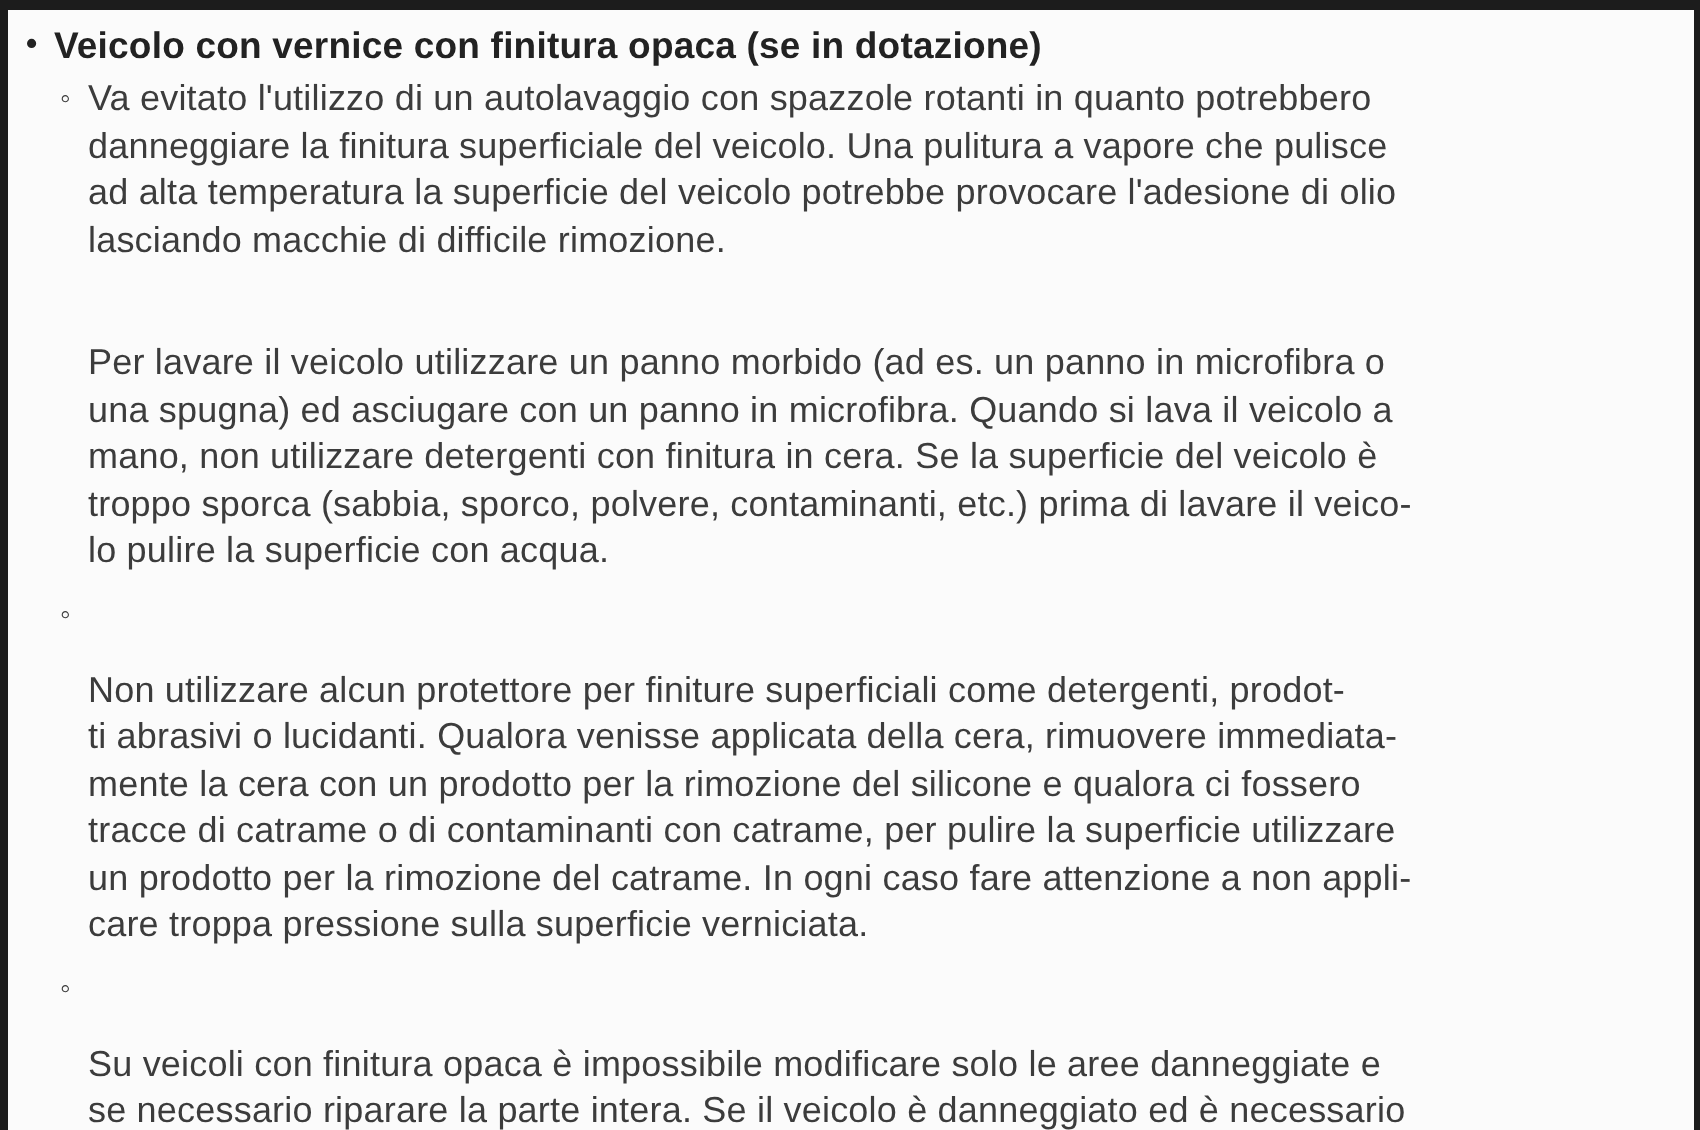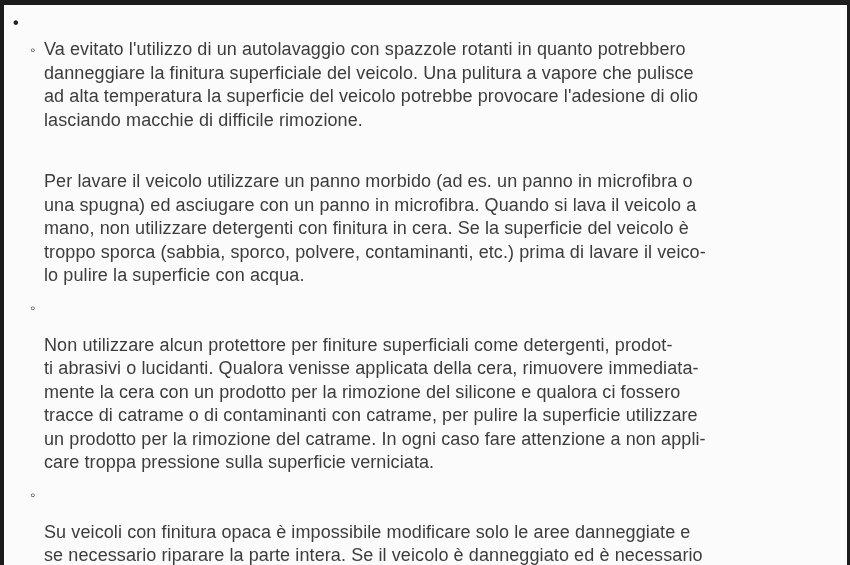--- a/index.html
+++ b/index.html
@@ -68,20 +68,21 @@
     border-radius: 1px;
   }
 </style>
 </head>
 <body>
 
 <div class="page">
 
   <div class="title-row">
     <span class="bullet">•</span>
+    <span>Veicolo con vernice con finitura opaca (se in dotazione)</span>
   </div>
 
   <div class="item">
     <span class="sub-bullet">◦</span>
     <div class="paras">
       <p>Va evitato l'utilizzo di un autolavaggio con spazzole rotanti in quanto potrebbero
 danneggiare la finitura superficiale del veicolo. Una pulitura a vapore che pulisce
 ad alta temperatura la superficie del veicolo potrebbe provocare l'adesione di olio
 lasciando macchie di difficile rimozione.</p>
       <p>Per lavare il veicolo utilizzare un panno morbido (ad es. un panno in microfibra o

